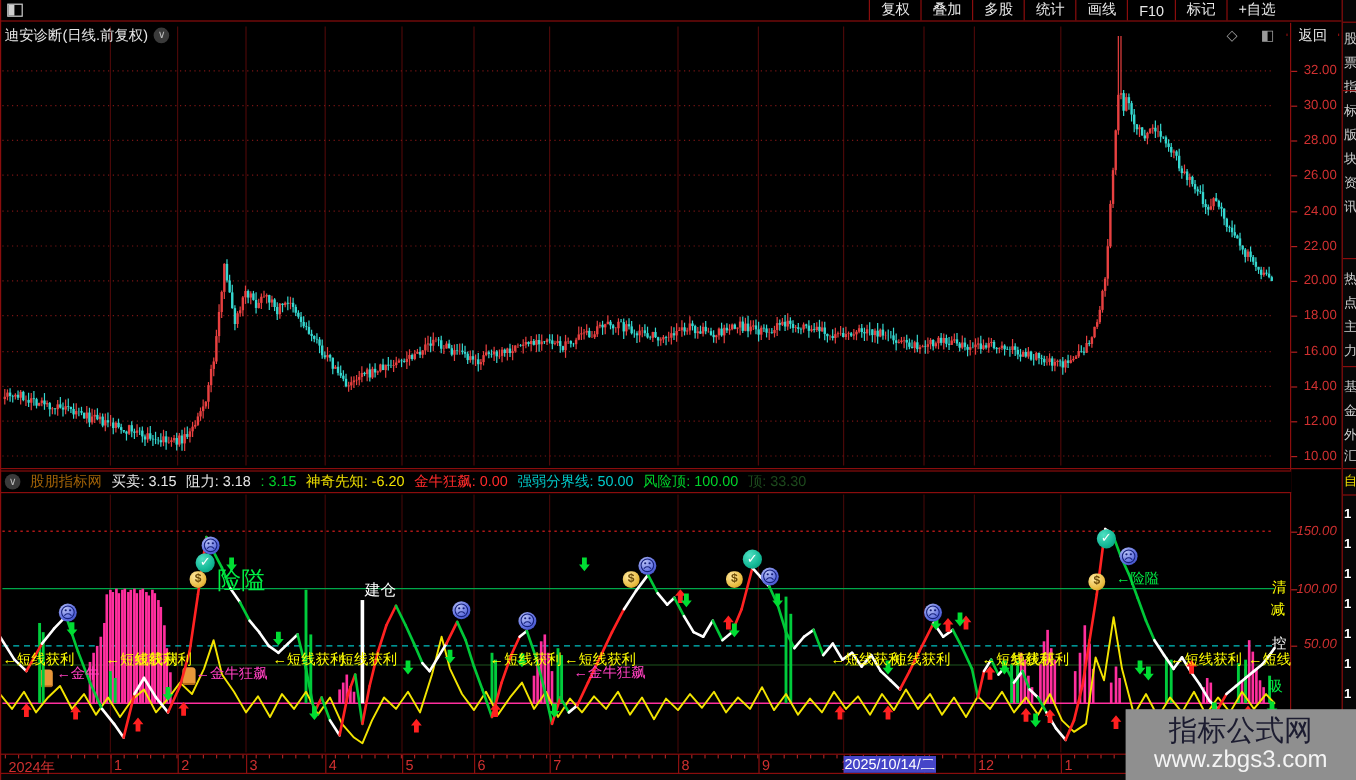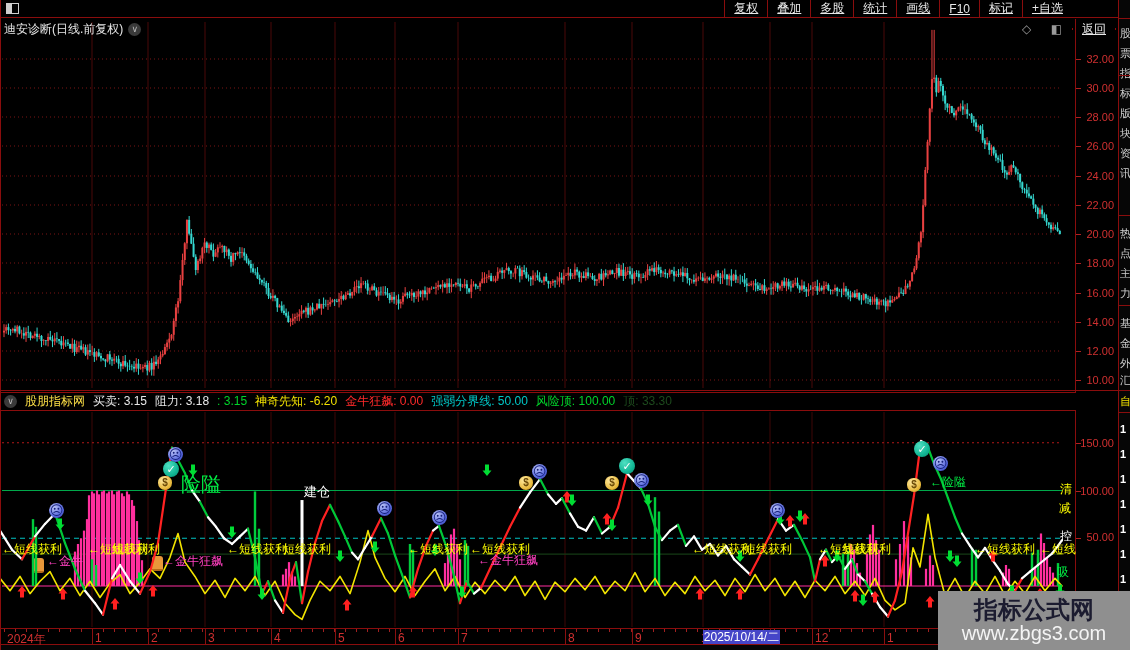--- a/index.html
+++ b/index.html
@@ -8,36 +8,36 @@
   .abs{position:absolute;}
   
   #toolbar{left:0;top:0;width:1118px;height:18px;display:flex;align-items:center;
     border-bottom:1px solid #8a0d0d;box-sizing:border-box;background:#000;z-index:6;}
   .win-ico{width:11px;height:9px;border:1px solid #cfcfcf;margin:0 8px 0 6px;position:relative;}
   .win-ico::after{content:"";position:absolute;left:0;top:0;width:5px;height:9px;background:#cfcfcf;}
   .tb-item{color:#e8e8e8;font-size:12px;margin-right:15px;white-space:nowrap;cursor:default;}
   .tb-item.active{color:#00e5ff;}
   #tb-right{margin-left:auto;display:flex;height:100%;align-items:stretch;margin-right:2px;}
   .tbr-item{color:#e8e8e8;font-size:12px;padding:1px 9px;border-left:1px solid #8a0d0d;
-    display:flex;align-items:center;white-space:nowrap;text-decoration:underline;}
+    display:flex;align-items:center;white-space:nowrap;}
   .tbr-item:last-child{border-right:1px solid #8a0d0d;margin-top:28px;}
   
   #chart-title{left:4px;top:21px;color:#e8e8e8;font-size:12px;z-index:5;display:flex;align-items:center;gap:5px;}
   .chev-circle{display:inline-flex;width:13px;height:13px;border-radius:50%;background:#3a3a3a;
     color:#bbb;font-size:9px;align-items:center;justify-content:center;line-height:1;}
   #corner-icons{right:60px;top:22px;color:#9a9a9a;font-size:12px;z-index:5;letter-spacing:8px;}
   
   #ind-header{left:0;top:392px;width:1076px;height:18px;display:flex;align-items:center;gap:8px;
     font-size:12px;z-index:5;background:#000;border-top:1px solid #8a0d0d;box-sizing:border-box;padding-left:4px;white-space:nowrap;overflow:hidden;}
   #ind-header .fld{white-space:nowrap;}
   
   .ax-label{position:absolute;color:#d03030;font-size:11px;right:4px;}
   .ax-tick{position:absolute;left:0;width:5px;height:1px;background:#b02020;}
   #price-axis{left:1076px;top:19px;width:42px;height:371px;z-index:4;}
-  #ind-axis{left:1076px;top:410px;width:42px;height:218px;z-index:4;}
+  #ind-axis{left:1076px;top:410px;width:42px;height:218px;z-index:4;font-style:italic;}
   
   .vline-red{position:absolute;width:1px;background:#8a0d0d;z-index:3;}
   .hline-red{position:absolute;height:1px;background:#8a0d0d;z-index:3;}
   
   #time-axis{left:0;top:628px;width:1118px;height:17px;border-top:1px solid #8a0d0d;
     border-bottom:1px solid #8a0d0d;box-sizing:border-box;z-index:4;background:#000;}
   .tx-label{position:absolute;top:2px;font-size:12px;color:#d03030;white-space:nowrap;}
   .tx-tick{position:absolute;top:0;width:1px;height:3px;background:#a02020;}
   .tx-vline{position:absolute;top:0;width:1px;height:16px;background:#8a1010;}
   #tx-highlight{position:absolute;top:1px;height:14px;background:#4646c8;color:#fff;
@@ -47,21 +47,21 @@
   .note{position:absolute;font-size:12px;white-space:nowrap;z-index:4;line-height:1;}
   .icon-dot{position:absolute;z-index:5;display:flex;align-items:center;justify-content:center;
     border-radius:50%;font-size:11px;line-height:1;}
   .sad{width:15px;height:15px;background:radial-gradient(circle at 35% 30%,#b9c2f5,#5a6ade 60%,#2d3bb0);color:#15207a;font-size:13px;}
   .chk{width:16px;height:16px;background:radial-gradient(circle at 35% 30%,#4fe0c2,#12b795 60%,#0a8a70);color:#fff;font-weight:bold;font-size:11px;}
   .bag{width:14px;height:14px;background:radial-gradient(circle at 35% 30%,#ffe9a0,#e8b93c 65%,#a87d18);color:#6b4a08;font-weight:bold;font-size:10px;border-radius:45% 45% 50% 50%;}
   .hand{width:11px;height:13px;background:#e8973a;border-radius:3px 3px 2px 2px;border-bottom:2px solid #b56a18;}
   
   #watermark{left:938px;top:591px;width:192px;height:59px;background:#8f8f8f;z-index:8;
     display:flex;flex-direction:column;align-items:center;justify-content:center;}
-  #watermark .l1{color:#1c1c30;font-size:24px;font-weight:bold;line-height:1.05;}
+  #watermark .l1{color:#1c1c30;font-size:24px;font-weight:normal;line-height:1.05;}
   #watermark .l2{color:#f4f4f4;font-size:20px;line-height:1.1;}
   
   #right-strip{left:1118px;top:0;width:12px;height:650px;background:#060606;z-index:7;
     border-left:1px solid #8a0d0d;box-sizing:border-box;overflow:hidden;}
   .rs-frag{position:absolute;left:1px;color:#cfcfcf;font-size:11px;line-height:1;}
   .rs-sep{position:absolute;left:0;width:12px;height:1px;background:#8a0d0d;}
   #outer{left:0;top:0;width:1130px;height:650px;border-left:1px solid #8a0d0d;box-sizing:border-box;z-index:9;pointer-events:none;}
   svg{position:absolute;left:0;top:0;z-index:1;}
 </style>
 </head>
@@ -1384,21 +1384,21 @@
       <div class="ax-label" style="top: 297px;">14.00</div>
       <div class="ax-tick" style="top: 303px;"></div>
       <div class="ax-label" style="top: 326px;">12.00</div>
       <div class="ax-tick" style="top: 332px;"></div>
       <div class="ax-label" style="top: 355px;">10.00</div>
       <div class="ax-tick" style="top: 361px;"></div>
     </div>
 
   <div id="ind-header" class="abs">
     <span class="chev-circle">∨</span>
-    <span style="color:#fde047">股朋指标网</span>
+    <span style="color:#a16207">股朋指标网</span>
     <span id="ind-fields"><span class="fld" style="color: rgb(232, 232, 232); margin-right: 8px;">买卖: 3.15</span><span class="fld" style="color: rgb(232, 232, 232); margin-right: 8px;">阻力: 3.18</span><span class="fld" style="color: rgb(0, 212, 42); margin-right: 8px;">: 3.15</span><span class="fld" style="color: rgb(240, 224, 0); margin-right: 8px;">神奇先知: -6.20</span><span class="fld" style="color: rgb(255, 42, 42); margin-right: 8px;">金牛狂飙: 0.00</span><span class="fld" style="color: rgb(0, 200, 200); margin-right: 8px;">强弱分界线: 50.00</span><span class="fld" style="color: rgb(0, 212, 42); margin-right: 8px;">风险顶: 100.00</span><span class="fld" style="color: rgb(29, 74, 29); margin-right: 8px;">顶: 33.30</span></span>
   </div>
 
   <div id="ind-axis" class="abs">
       <div class="ax-label" style="top: 26.75px;">150.00</div>
       <div class="ax-tick" style="top: 32.75px;"></div>
       <div class="ax-label" style="top: 74.5px;">100.00</div>
       <div class="ax-tick" style="top: 80.5px;"></div>
       <div class="ax-label" style="top: 121px;">50.00</div>
       <div class="ax-tick" style="top: 128.25px;"></div>

